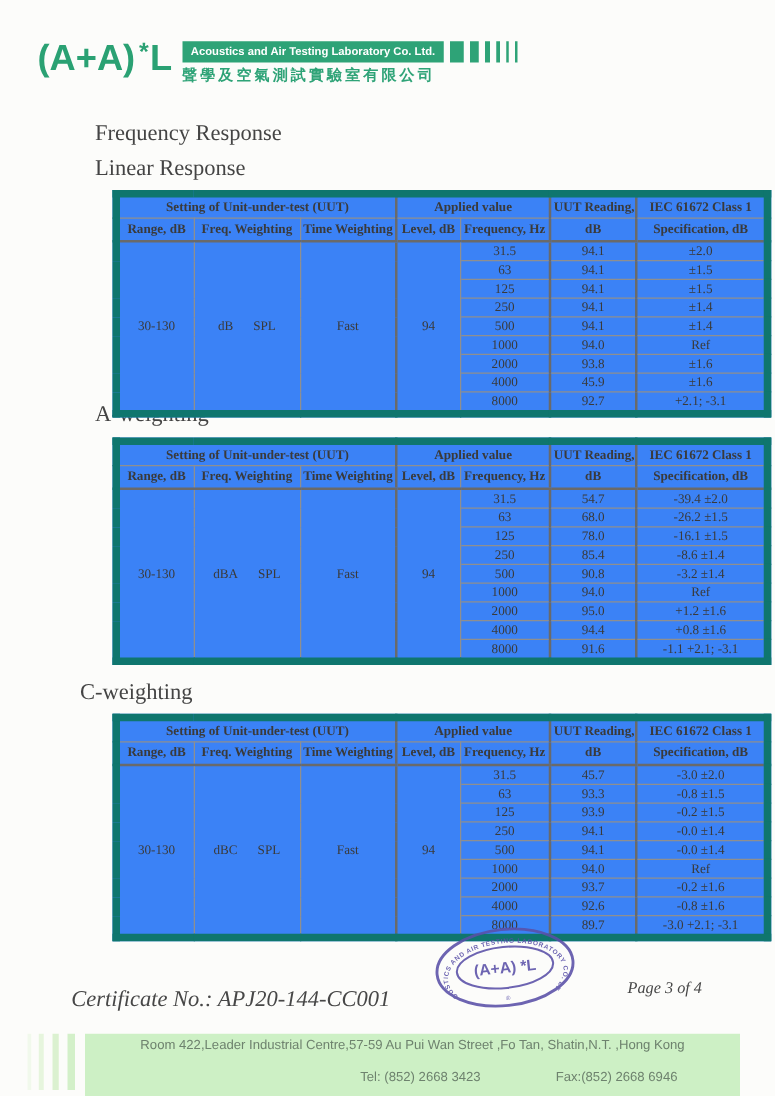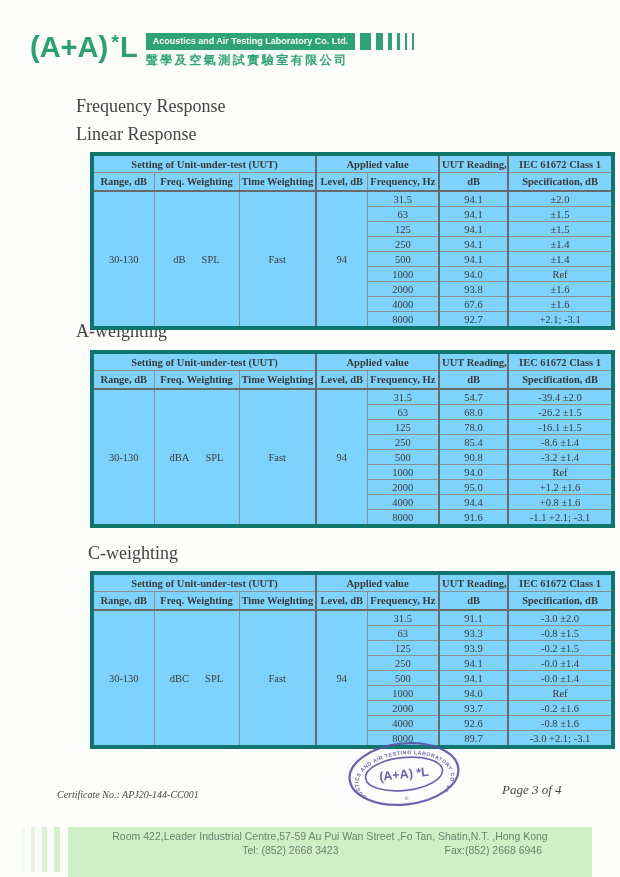--- a/index.html
+++ b/index.html
@@ -31,50 +31,50 @@
     font-family:Liberation Sans, sans-serif; font-weight:bold; white-space:nowrap;
   }
 
   
   .sec-label { font-size:18px; color:#444; }
 
   
   table.dtable {
     border-collapse:collapse; table-layout:fixed; width:521px;
     font-family:"Liberation Serif", serif; font-size:10.5px; color:#3a3a3a;
-    border:4px solid #0f766e; background:#7dd3fc;
+    border:6px solid #0f766e; background:#3b82f6;
   }
   .dtable th, .dtable td {
     border:1px solid #8f8f8f; text-align:center; vertical-align:middle;
     padding:0 2px; height:14px; line-height:13px; white-space:nowrap; overflow:hidden;
   }
   .dtable thead th { font-weight:bold; height:16px; line-height:15px; }
   .dtable thead tr:last-child th { border-bottom:2px solid #6a6a6a; height:17px; }
   .dtable .thickL { border-left:2px solid #6a6a6a; }
   .dtable td.fw span + span { margin-left:16px; }
 
   
   .stamp { top:741px; left:346px; width:116px; height:66px; transform:rotate(-6deg); opacity:.88; }
   .st-ring { fill:none; stroke:#5a50a8; }
   .st-arc { font-family:"Liberation Sans", sans-serif; font-size:5.4px; letter-spacing:.55px; fill:#5a50a8; font-weight:bold; }
   .st-center { font-family:"Liberation Sans", sans-serif; font-size:13px; font-weight:bold; fill:#5a50a8; }
   .st-mark { font-family:"Liberation Sans", sans-serif; font-size:5px; fill:#5a50a8; }
 
   
-  .cert-line { top:789px; left:57px; font-style:italic; font-size:10px; color:#474747; }
+  .cert-line { top:789px; left:57px; font-style:italic; font-size:18px; color:#474747; }
   .page-num  { top:782px; left:502px; font-style:italic; font-size:13px; color:#474747; }
 
   
   .footer-band {
     top:827px; left:68px; width:524px; height:63px; background:#cdf0c5;
     font-family:"Liberation Sans", sans-serif; font-size:10.5px; color:#6e826e;
     padding-top:3px; box-sizing:border-box;
   }
   .f-line { display:flex; justify-content:center; line-height:13.5px; white-space:nowrap; }
-  .f-line.l2 { justify-content:flex-end; gap:106px; padding-right:50px; }
+  .f-line.l2 { justify-content:flex-end; gap:60px; padding-right:50px;margin-top:12px; }
   .f-line.l3 { justify-content:center; gap:40px; }
   .f-stripe { top:827px; height:45px; }
 </style>
 </head>
 <body>
 
 <div class="page">
 
   <div class="abs logo-row">
     <div class="logo-mark"><span>(A+A)</span><span class="star">*</span><span>L</span></div>
@@ -90,21 +90,21 @@
             <i style="width:2px;height:17px;"></i>
         </div>
       </div>
       <div class="banner-zh">聲學及空氣測試實驗室有限公司</div>
     </div>
   </div>
 
   <div class="abs sec-label" style="top:96px;left:76px;">Frequency Response</div>
   <div class="abs sec-label" style="top:124px;left:76px;">Linear Response</div>
   <div class="abs sec-label" style="top:321px;left:76px;">A-weighting</div>
-  <div class="abs sec-label" style="top:543px;left:88px;">C-weighting</div>
+  <div class="abs sec-label" style="top:543px;left:64px;">C-weighting</div>
 
   <div class="abs" style="top:152px;left:90px;">
     <table class="dtable">
       <colgroup>
           <col style="width:62px">
           <col style="width:85px">
           <col style="width:77px">
           <col style="width:51px">
           <col style="width:72px">
           <col style="width:69px">
@@ -162,21 +162,21 @@
             <td class="thickL">94.0</td>
             <td class="thickL">Ref</td>
           </tr>
           <tr>
             <td>2000</td>
             <td class="thickL">93.8</td>
             <td class="thickL">±1.6</td>
           </tr>
           <tr>
             <td>4000</td>
-            <td class="thickL">67.6</td>
+            <td class="thickL">45.9</td>
             <td class="thickL">±1.6</td>
           </tr>
           <tr>
             <td>8000</td>
             <td class="thickL">92.7</td>
             <td class="thickL">+2.1; -3.1</td>
           </tr>
         </tbody>
     </table>
   </div>
@@ -291,21 +291,21 @@
           <th class="thickL">Specification, dB</th>
         </tr>
       </thead>
       <tbody>
           <tr>
             <td rowspan="9">30-130</td>
             <td class="fw" rowspan="9"><span>dBC</span><span>SPL</span></td>
             <td rowspan="9">Fast</td>
             <td class="thickL" rowspan="9">94</td>
             <td>31.5</td>
-            <td class="thickL">91.1</td>
+            <td class="thickL">45.7</td>
             <td class="thickL">-3.0 ±2.0</td>
           </tr>
           <tr>
             <td>63</td>
             <td class="thickL">93.3</td>
             <td class="thickL">-0.8 ±1.5</td>
           </tr>
           <tr>
             <td>125</td>
             <td class="thickL">93.9</td>

